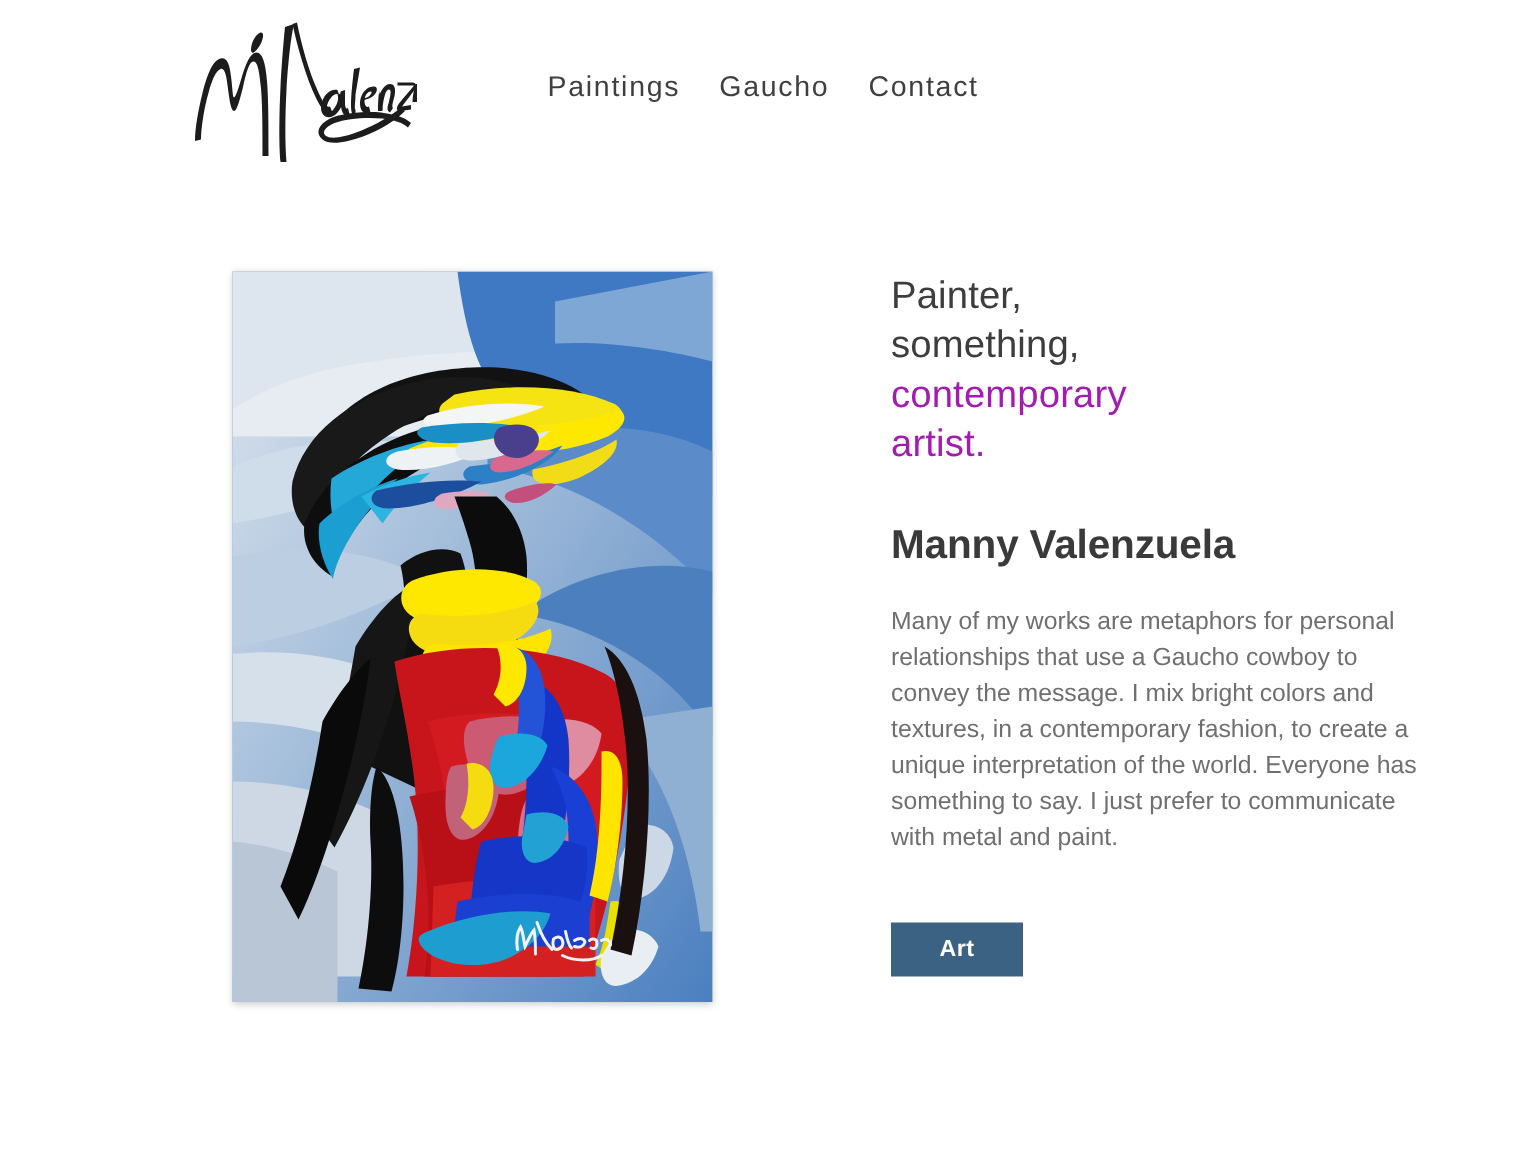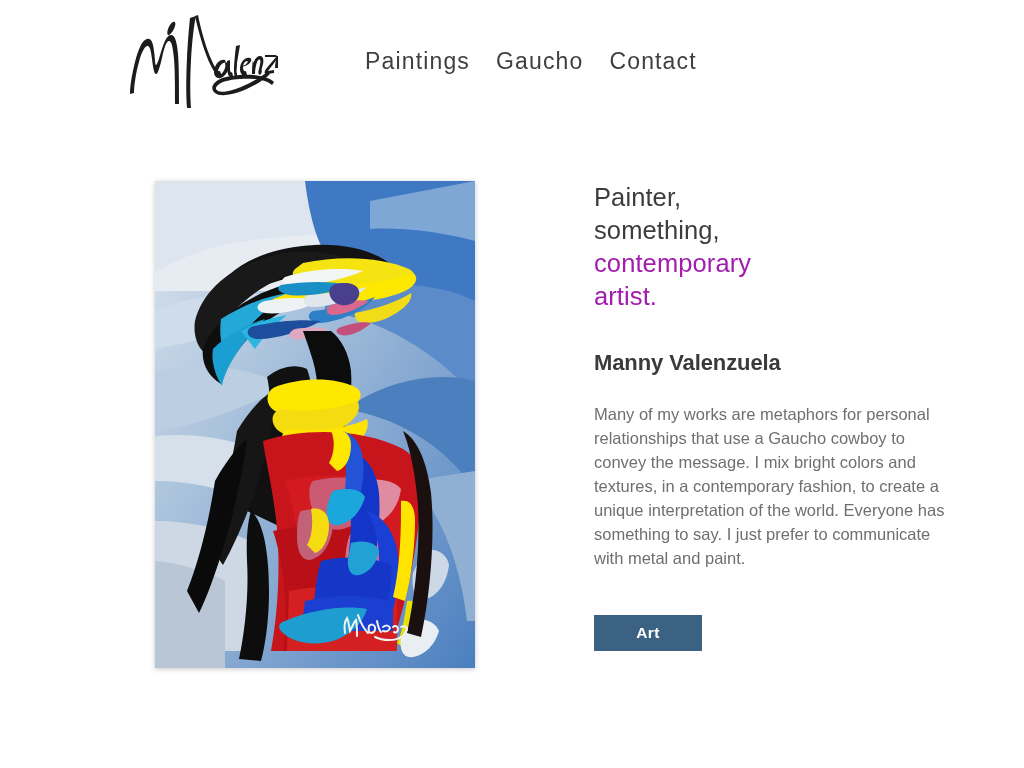--- a/index.html
+++ b/index.html
@@ -39,21 +39,21 @@
   .main-nav {
     position: absolute;
     left: 352px;
     top: 44px;
     display: flex;
     align-items: center;
     gap: 0px;
   }
   .nav-item {
     color: #3f3f3f;
-    font-size: 23px;
+    font-size: 19px;
     font-weight: 400;
     letter-spacing: 1.15px;
     text-decoration: none;
     padding: 4px 13px;
     white-space: nowrap;
     cursor: pointer;
     line-height: 1.2;
   }
 
   
@@ -91,40 +91,40 @@
     font-size: 25.5px;
     line-height: 33px;
     font-weight: 400;
     color: #3d3d3d;
     letter-spacing: 0.1px;
   }
   .tagline .accent { color: #a21caf; }
 
   .artist-name {
     margin: 31px 0 0 0;
-    font-size: 22px;
+    font-size: 27px;
     line-height: 38px;
     font-weight: 700;
     color: #3a3a3a;
     letter-spacing: -0.1px;
   }
 
   .bio {
     margin: 20px 0 0 0;
     font-size: 16.5px;
     line-height: 24px;
     color: #6f6f6f;
     font-weight: 400;
     max-width: 365px;
   }
 
   .cta-button {
     display: inline-block;
     margin-top: 45px;
-    width: 108px;
+    width: 88px;
     height: 36px;
     line-height: 36px;
     background: #3b6283;
     color: #ffffff;
     font-size: 15.5px;
     font-weight: 700;
     text-align: center;
     text-decoration: none;
     border: none;
     border-radius: 0;

